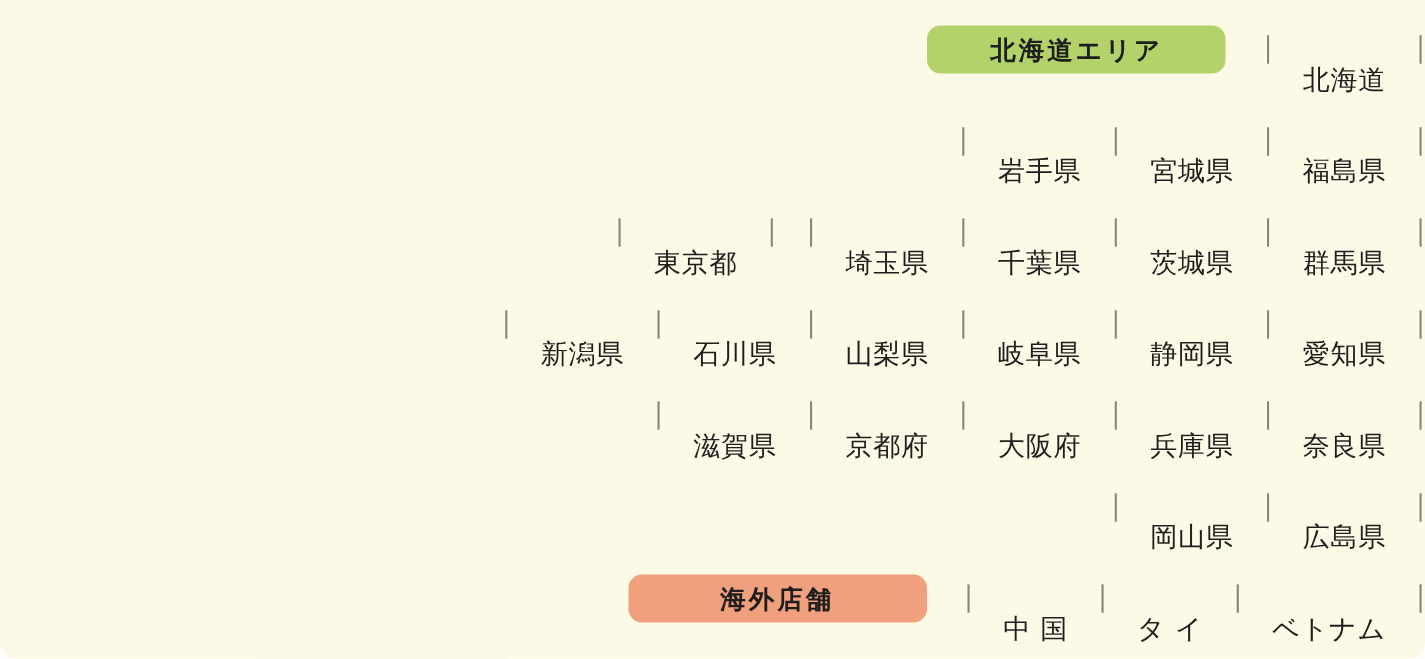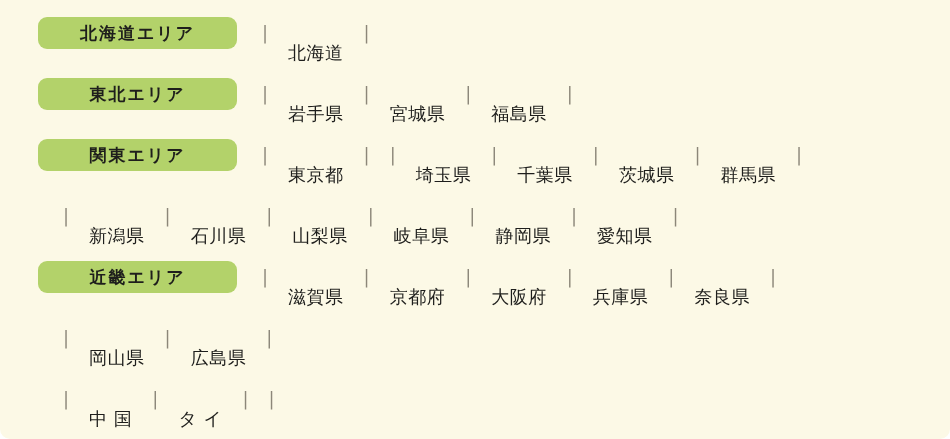--- a/index.html
+++ b/index.html
@@ -15,25 +15,26 @@
     margin: 0;
     padding: 0;
     background: var(--page-bg);
     font-family: "DejaVu Serif", "Liberation Serif", serif;
   }
   .panel {
     width: 950px;
     height: 439px;
     background: var(--panel-bg);
     border-radius: 0 0 10px 10px;
-    padding: 17px 16px 0 38px;
+    padding: 17px 0 0 38px;
     display: flex;
     flex-direction: column;
     gap: 29px;
     overflow: hidden;
+    align-items: flex-end;
   }
   .row {
     display: flex;
     align-items: center;
     height: 32px;
     flex: 0 0 32px;
   }
   .area-btn {
     width: 199px;
     height: 32px;
@@ -81,33 +82,31 @@
 <div class="panel" id="panel">
     <div class="row">
       <button class="area-btn">北海道エリア</button>
       <div class="links">
         <span class="sep">|</span>
         <a class="plink">北海道</a>
         <span class="sep">|</span>
       </div>
     </div>
     <div class="row">
-      <button class="area-btn">東北エリア</button>
       <div class="links">
         <span class="sep">|</span>
         <a class="plink">岩手県</a>
         <span class="sep">|</span>
         <a class="plink">宮城県</a>
         <span class="sep">|</span>
         <a class="plink">福島県</a>
         <span class="sep">|</span>
       </div>
     </div>
     <div class="row">
-      <button class="area-btn">関東エリア</button>
       <div class="links">
         <span class="sep">|</span>
         <a class="plink">東京都</a>
         <span class="sep">|</span>
         <span class="sep">|</span>
         <a class="plink">埼玉県</a>
         <span class="sep">|</span>
         <a class="plink">千葉県</a>
         <span class="sep">|</span>
         <a class="plink">茨城県</a>
@@ -127,21 +126,20 @@
         <span class="sep">|</span>
         <a class="plink">岐阜県</a>
         <span class="sep">|</span>
         <a class="plink">静岡県</a>
         <span class="sep">|</span>
         <a class="plink">愛知県</a>
         <span class="sep">|</span>
       </div>
     </div>
     <div class="row">
-      <button class="area-btn">近畿エリア</button>
       <div class="links">
         <span class="sep">|</span>
         <a class="plink">滋賀県</a>
         <span class="sep">|</span>
         <a class="plink">京都府</a>
         <span class="sep">|</span>
         <a class="plink">大阪府</a>
         <span class="sep">|</span>
         <a class="plink">兵庫県</a>
         <span class="sep">|</span>
@@ -152,22 +150,24 @@
     <div class="row">
       <div class="links">
         <span class="sep">|</span>
         <a class="plink">岡山県</a>
         <span class="sep">|</span>
         <a class="plink">広島県</a>
         <span class="sep">|</span>
       </div>
     </div>
     <div class="row">
+      <button class="area-btn overseas">海外店舗</button>
       <div class="links">
         <span class="sep">|</span>
         <a class="plink">中 国</a>
         <span class="sep">|</span>
         <a class="plink">タ イ</a>
         <span class="sep">|</span>
+        <a class="plink">ベトナム</a>
         <span class="sep">|</span>
       </div>
     </div>
   </div>
 
 </body></html>

